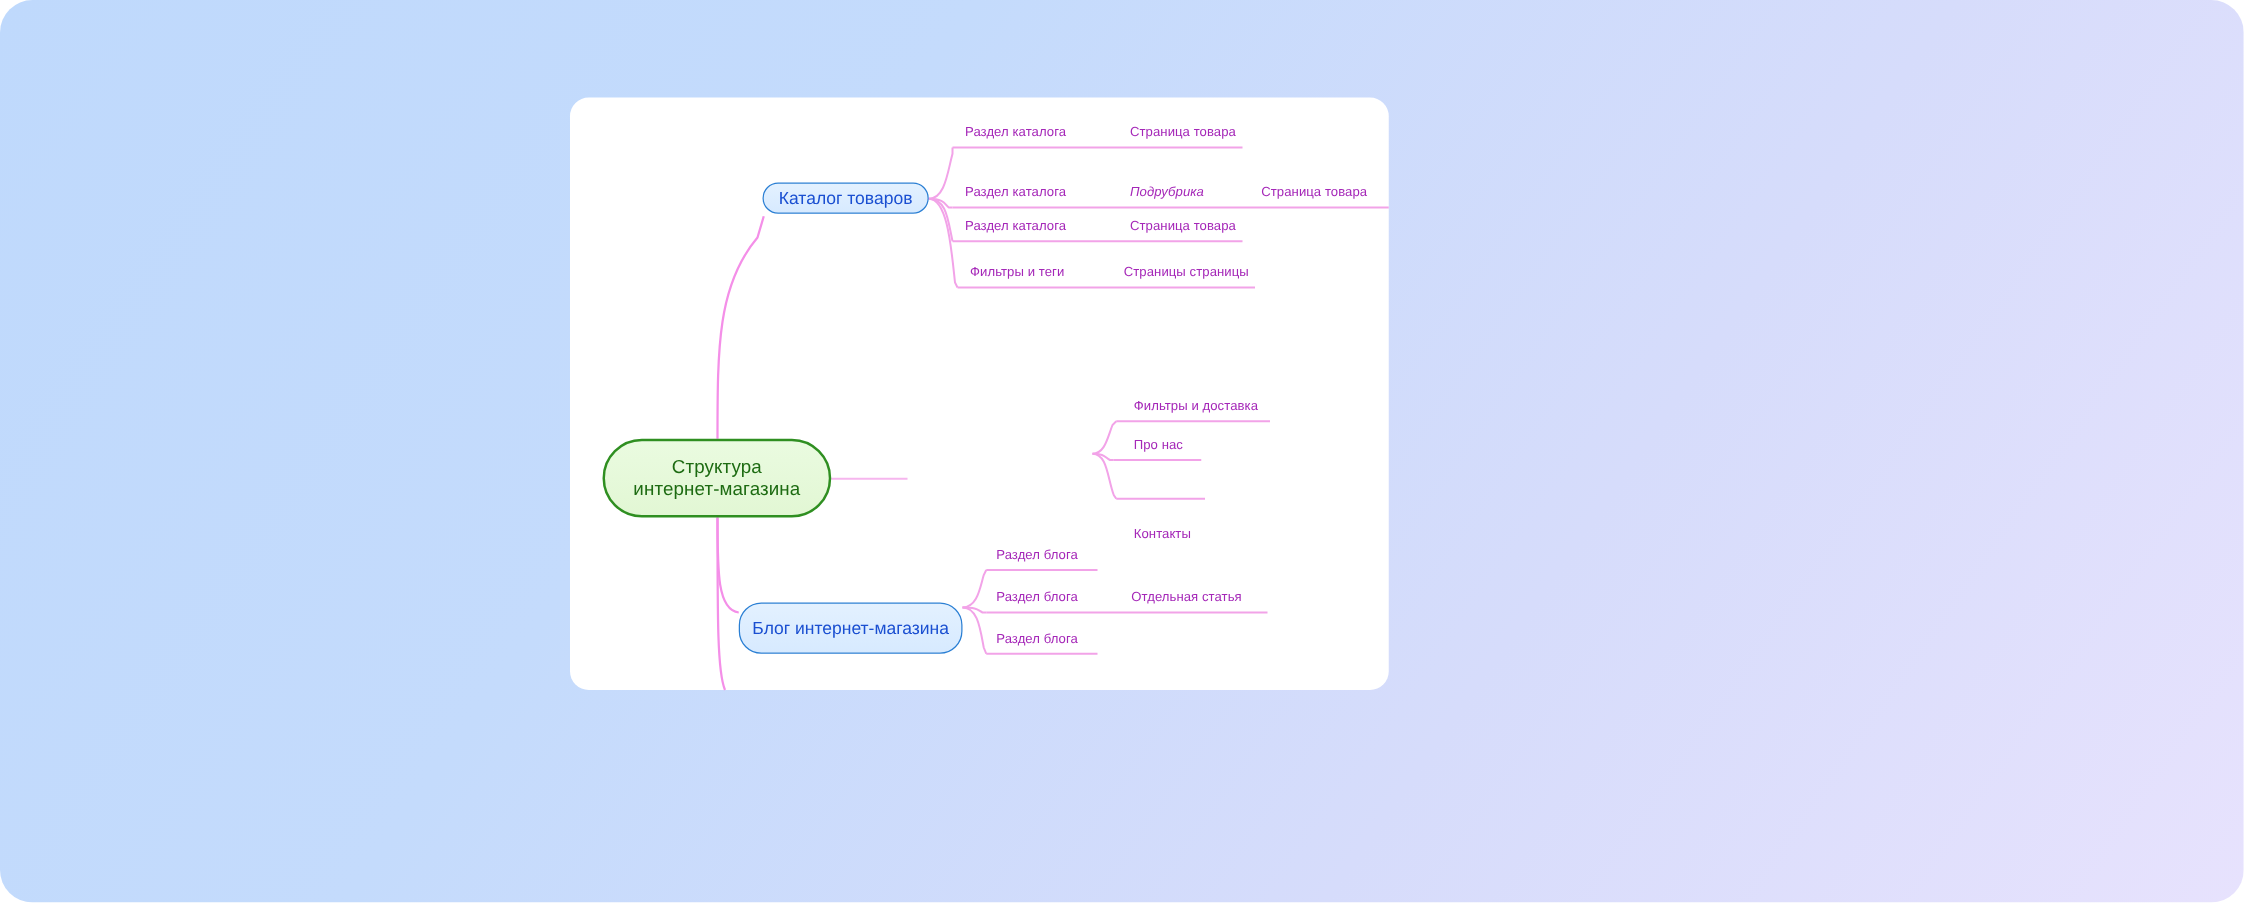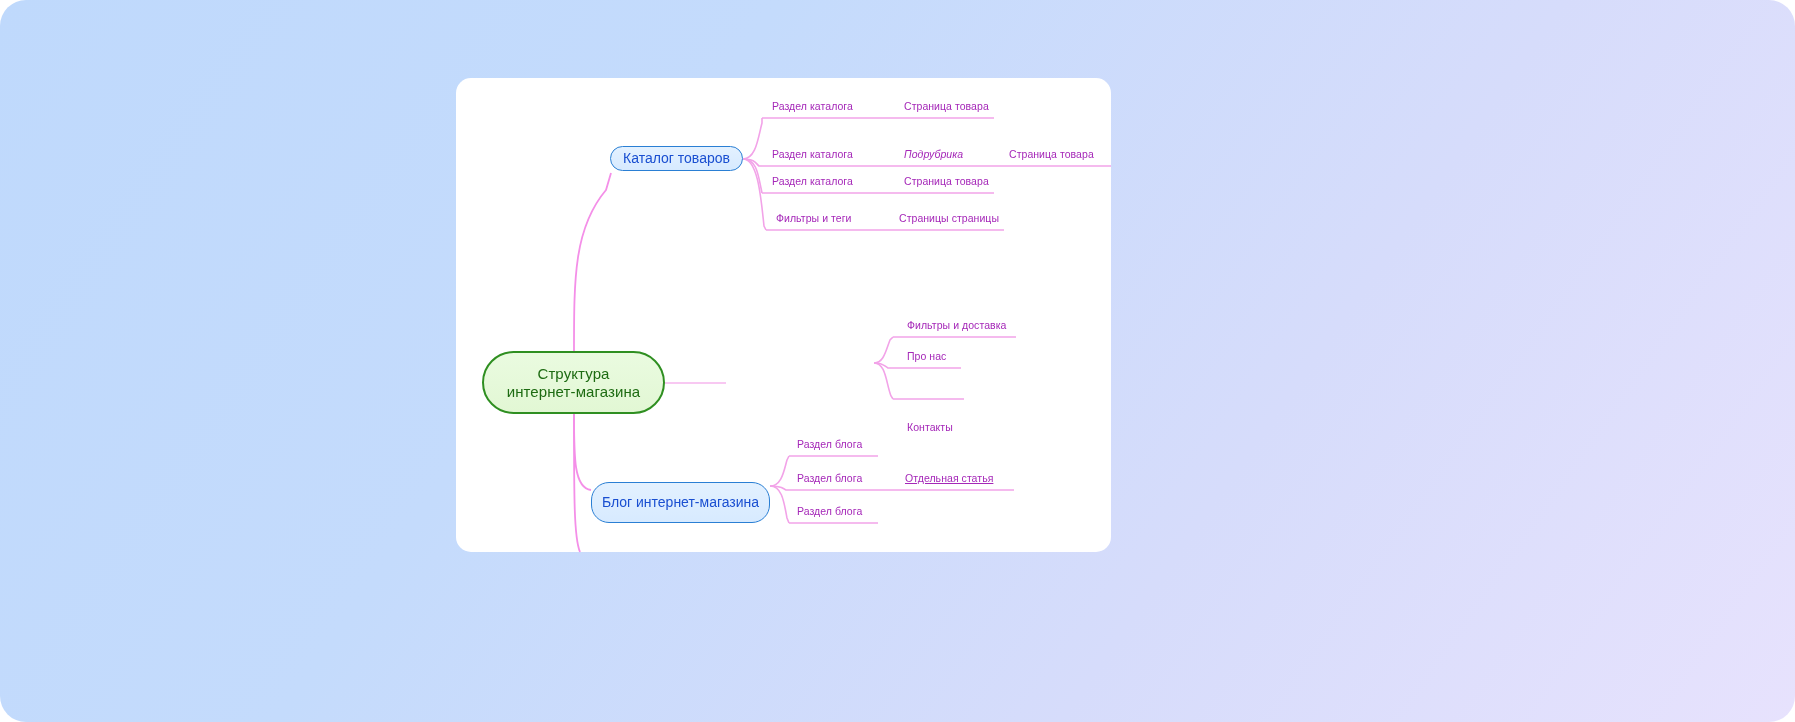--- a/index.html
+++ b/index.html
@@ -128,17 +128,17 @@
 
     <div class="leaf" style="left:320px;top:134px;">Фильтры и теги</div>
     <div class="leaf" style="left:443px;top:134px;">Страницы страницы</div>
 
     <div class="leaf" style="left:451px;top:241px;">Фильтры и доставка</div>
     <div class="leaf" style="left:451px;top:272px;">Про нас</div>
     <div class="leaf" style="left:451px;top:303px;margin-top:40px;">Контакты</div>
 
     <div class="leaf" style="left:341px;top:360px;">Раздел блога</div>
     <div class="leaf" style="left:341px;top:394px;">Раздел блога</div>
-    <div class="leaf" style="left:449px;top:394px;text-decoration:underline;">Отдельная статья</div>
+    <div class="leaf" style="left:449px;top:394px;">Отдельная статья</div>
     <div class="leaf" style="left:341px;top:427px;">Раздел блога</div>
 
   </div>
 </div>
 
 </body></html>

